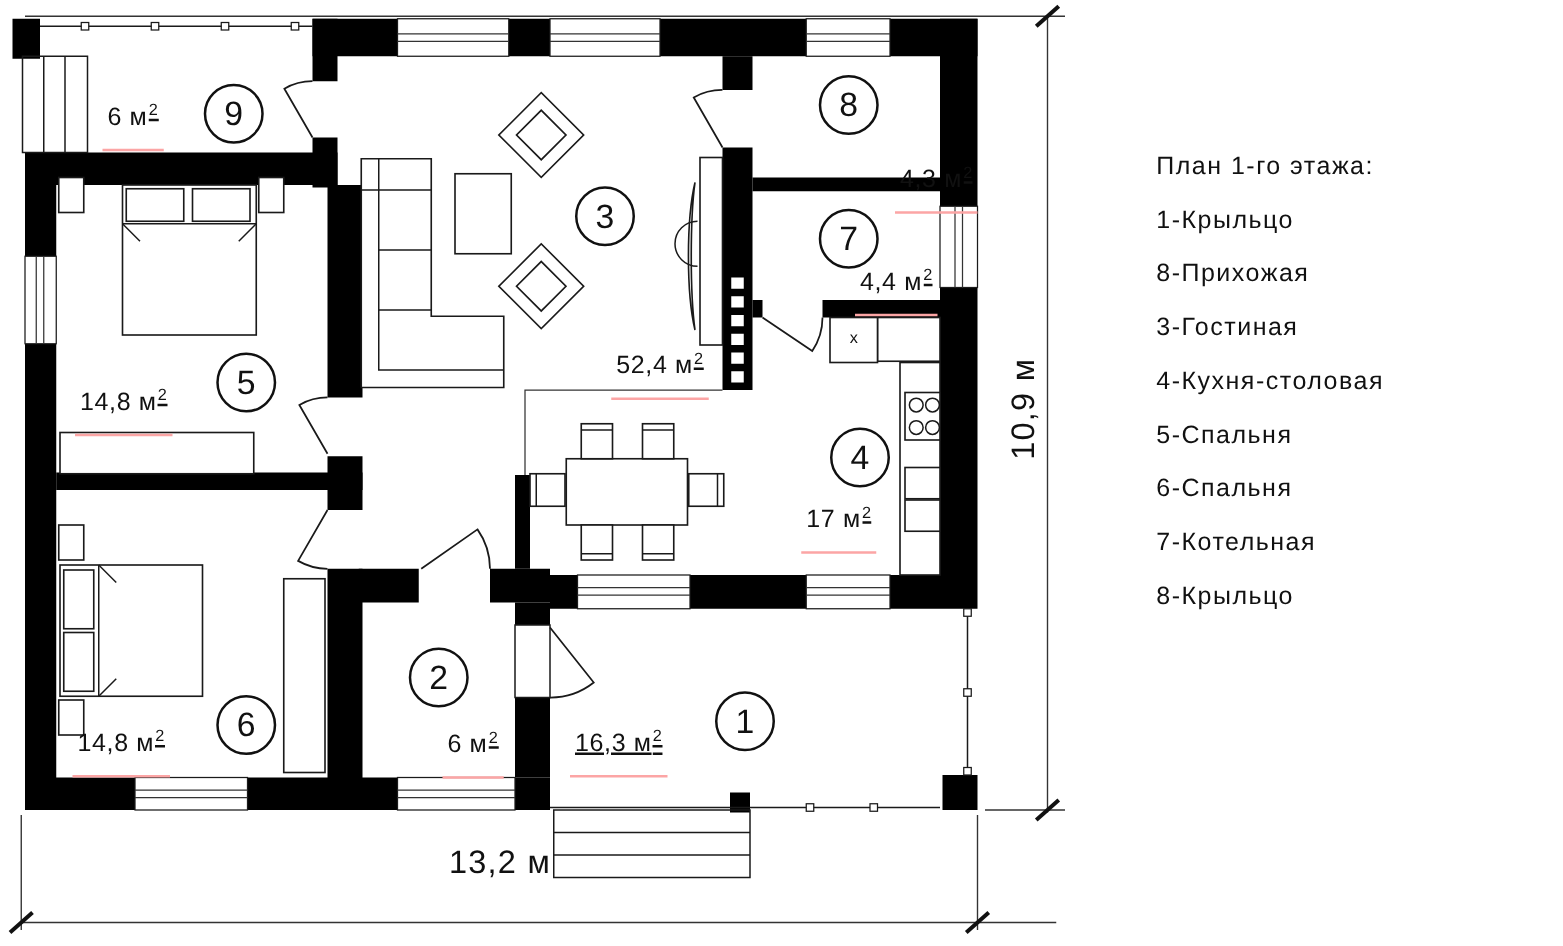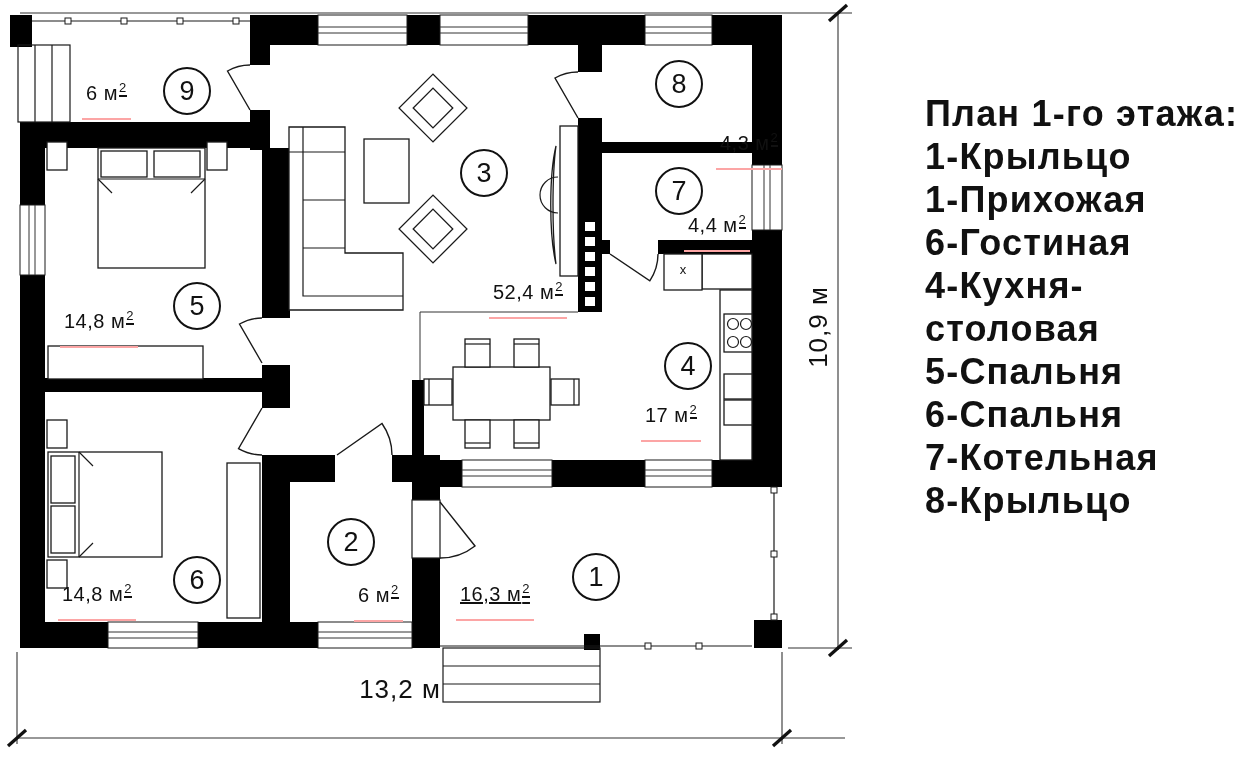--- a/index.html
+++ b/index.html
@@ -18,21 +18,21 @@
   svg .wsq{fill:#fff;}
   .circle{position:absolute;width:44px;height:44px;border:2px solid #111;border-radius:50%;
           display:flex;align-items:center;justify-content:center;font-size:27px;background:transparent;}
   .area{position:absolute;font-size:20px;white-space:nowrap;border-bottom:2px solid #fca5a5;
         padding:0 4px 13px 4px;letter-spacing:.5px;}
   .area sup{font-size:13px;border-bottom:2px solid #111;margin-left:1px;}
   .xlabel{position:absolute;left:673px;top:262px;width:20px;text-align:center;font-size:13px;}
   .dim{position:absolute;font-size:26px;letter-spacing:1px;}
   .dim-w{left:320px;top:674px;width:160px;text-align:center;}
   .dim-h{left:738px;top:312px;width:160px;height:30px;text-align:center;transform:rotate(-90deg);}
-  .legend{position:absolute;left:925px;top:92px;font-size:36px;line-height:43px;letter-spacing:1.2px;font-weight:bold;}
+  .legend{position:absolute;left:925px;top:112px;font-size:20px;line-height:43px;letter-spacing:1.2px;}
 </style>
 </head>
 <body>
 
 <div class="stage">
 
   <div class="plan">
     <svg width="860" height="757" viewBox="0 0 860 757">
 
       <g>
@@ -257,22 +257,22 @@
 
     <div class="xlabel">x</div>
 
     <div class="dim dim-w">13,2 м</div>
     <div class="dim dim-h">10,9 м</div>
   </div>
 
   <div class="legend">
     <div class="legend-title">План 1-го этажа:</div>
     <div class="legend-item">1-Крыльцо</div>
-    <div class="legend-item">1-Прихожая</div>
-    <div class="legend-item">6-Гостиная</div>
+    <div class="legend-item">8-Прихожая</div>
+    <div class="legend-item">3-Гостиная</div>
     <div class="legend-item">4-Кухня-столовая</div>
     <div class="legend-item">5-Спальня</div>
     <div class="legend-item">6-Спальня</div>
     <div class="legend-item">7-Котельная</div>
     <div class="legend-item">8-Крыльцо</div>
   </div>
 
 </div>
 
 </body></html>

